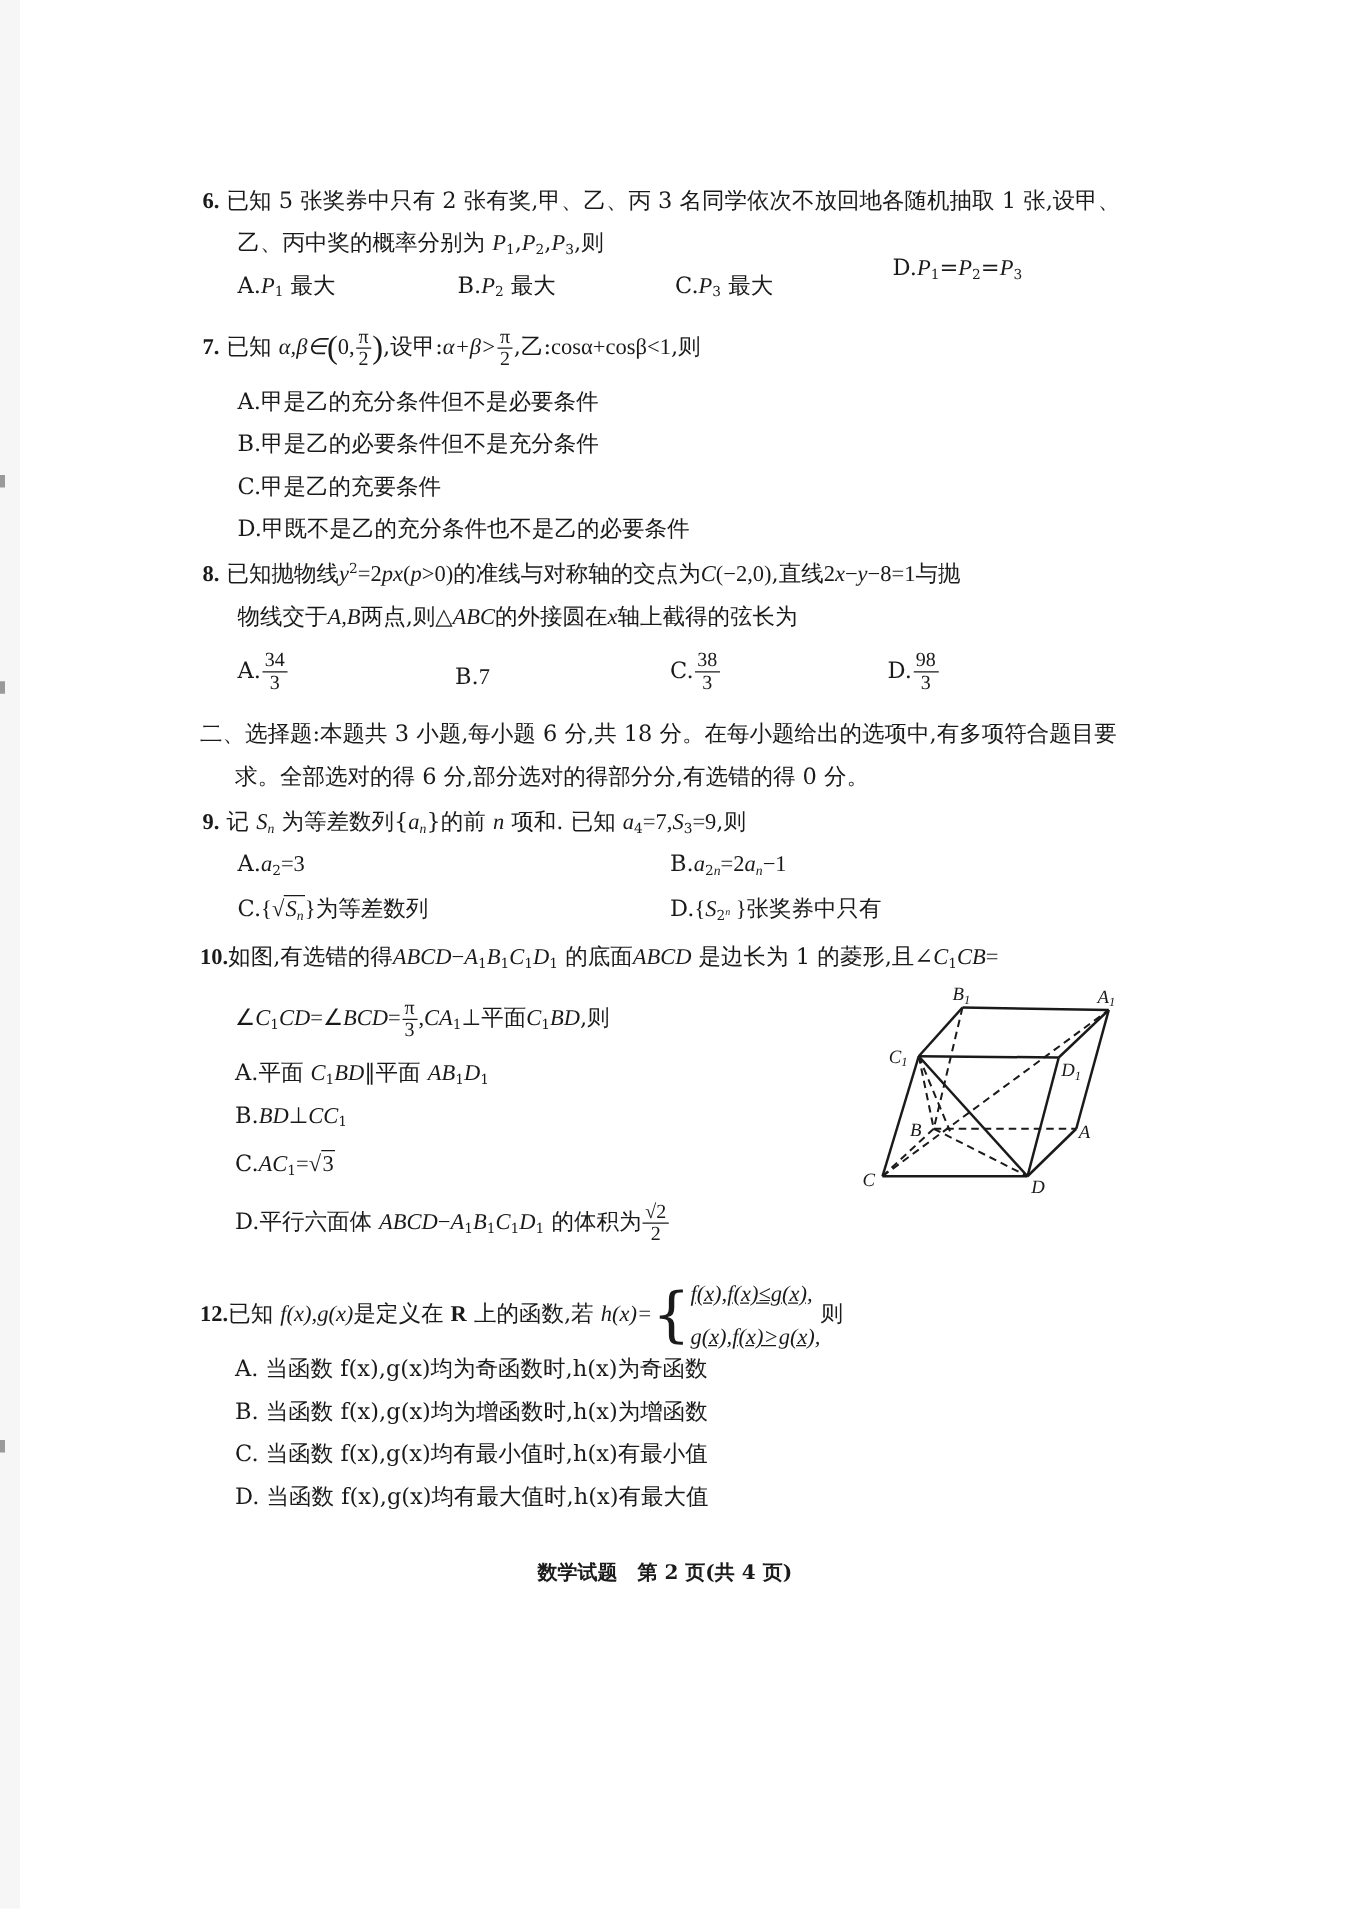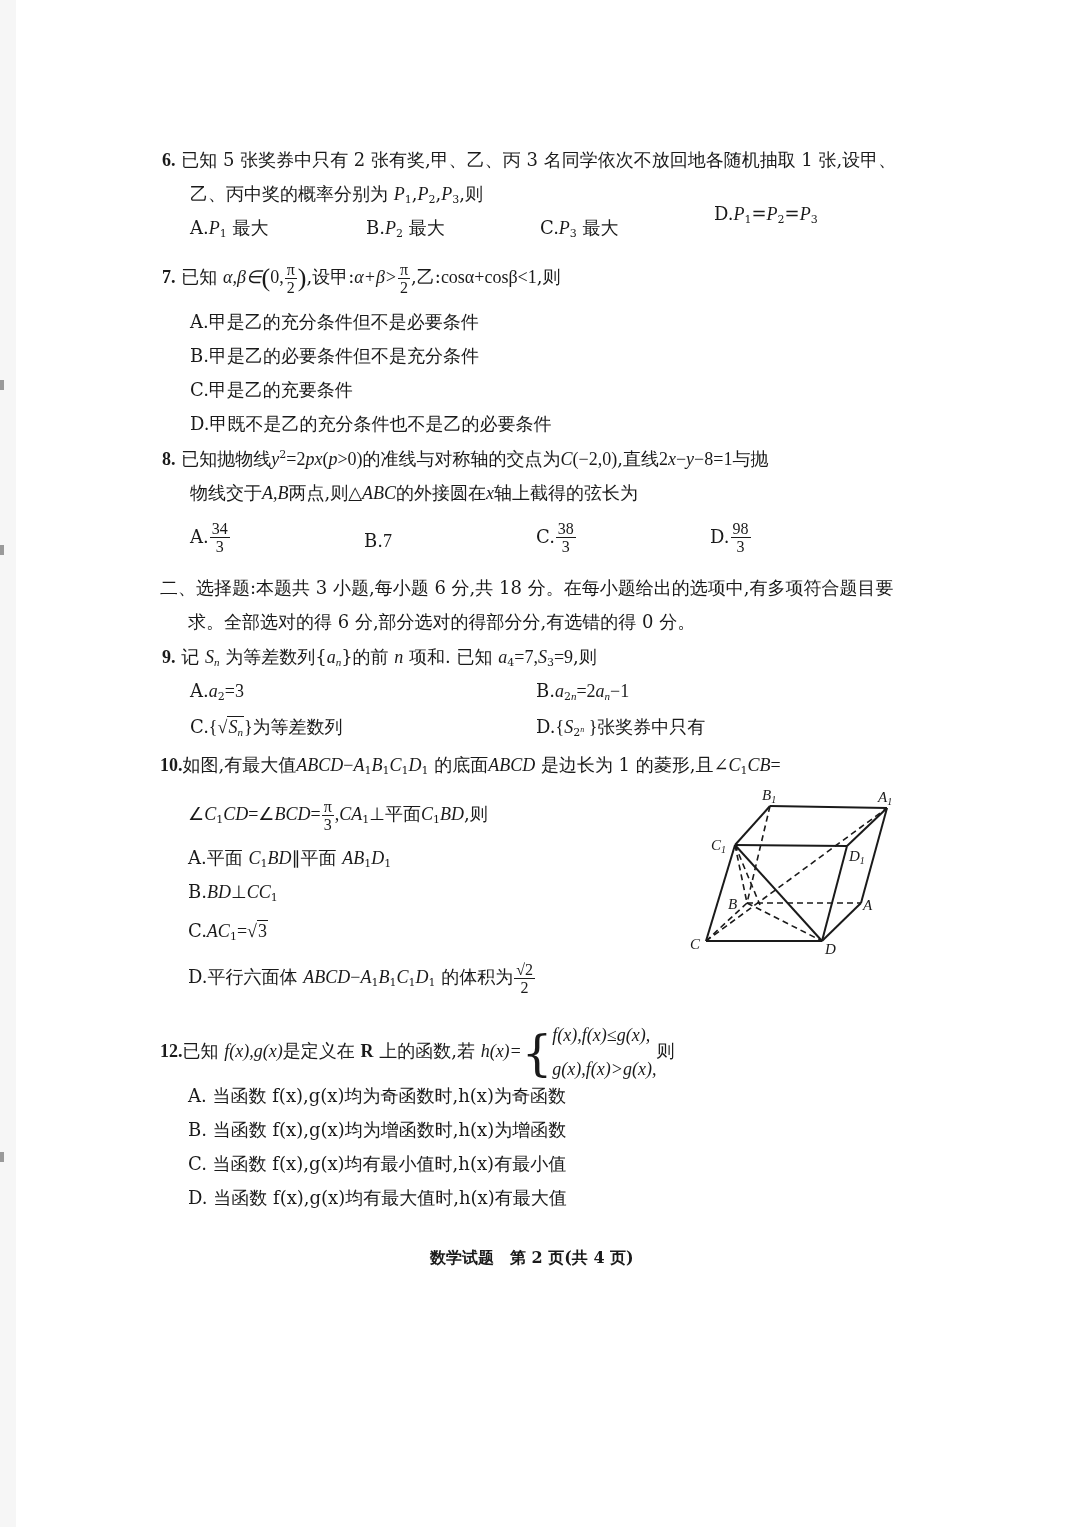--- a/index.html
+++ b/index.html
@@ -26,21 +26,21 @@
   .frac {
     display: inline-block; vertical-align: middle; text-align: center;
     font-family: "Liberation Serif", serif; font-size: 16px; line-height: 17px; margin: 0 1px;
   }
   .frac .n { display: block; border-bottom: 1px solid #1a1a1a; padding: 0 2px; }
   .frac .d { display: block; padding: 0 2px; }
   .sqrt { font-family: "Liberation Serif", serif; }
   .sqrt .rad { border-top: 1px solid #1a1a1a; padding: 0 1px; }
   .brace-wrap { display: inline-block; vertical-align: middle; }
   .brace-wrap .big { font-size: 48px; line-height: 48px; vertical-align: middle; font-family: "DejaVu Serif", serif; font-weight: 200; }
-  .cases { display: inline-block; vertical-align: middle; line-height: 34px; }
+  .cases { display: inline-block; vertical-align: middle; line-height: 34px; text-decoration: underline; }
   .opt { position: absolute; white-space: nowrap; font-size: 18px; line-height: 24px; }
   .footer { position: absolute; white-space: nowrap; font-size: 16px; font-weight: bold; }
   svg.fig { position: absolute; left: 680px; top: 780px; }
   svg.fig text { font-family: "Liberation Serif", serif; font-style: italic; font-size: 15px; fill: #1a1a1a; }
 </style>
 </head>
 <body>
 
 <div class="margin-shade"></div>
 <div class="margin-mark" style="top:380px"></div>
@@ -100,21 +100,21 @@
 <div class="line" style="left:162px;top:645px">
   <span class="qnum">9.</span>
   <span>记</span> <i>S</i><sub><i>n</i></sub> <span>为等差数列{</span><i>a</i><sub><i>n</i></sub><span>}的前</span> <i>n</i> <span>项和. 已知</span> <i>a</i><sub>4</sub><span class="r">=7,</span><i>S</i><sub>3</sub><span class="r">=9</span><span>,则</span>
 </div>
 <div class="opt" style="left:190px;top:679px"><span>A.</span><i>a</i><sub>2</sub><span class="r">=3</span></div>
 <div class="opt" style="left:536px;top:679px"><span>B.</span><i>a</i><sub>2<i>n</i></sub><span class="r">=2</span><i>a</i><sub><i>n</i></sub><span class="r">−1</span></div>
 <div class="opt" style="left:190px;top:715px"><span>C.</span><span class="r">{</span><span class="sqrt">√<span class="rad"><i>S</i><sub><i>n</i></sub></span></span><span class="r">}</span><span>为等差数列</span></div>
 <div class="opt" style="left:536px;top:715px"><span>D.</span><span class="r">{</span><i>S</i><sub>2<sup style="font-size:8px;vertical-align:4px"><i>n</i></sup></sub><span class="r"> }</span><span>张奖券中只有</span></div>
 
 <div class="line" style="left:160px;top:753px">
-  <span class="qnum">10.</span><span>如图,有最大值</span><i>ABCD</i><span class="r">−</span><i>A</i><sub>1</sub><i>B</i><sub>1</sub><i>C</i><sub>1</sub><i>D</i><sub>1</sub> <span>的底面</span><i>ABCD</i> <span>是边长为 1 的菱形,且∠</span><i>C</i><sub>1</sub><i>CB</i><span class="r">=</span>
+  <span class="qnum">10.</span><span>如图,有选错的得</span><i>ABCD</i><span class="r">−</span><i>A</i><sub>1</sub><i>B</i><sub>1</sub><i>C</i><sub>1</sub><i>D</i><sub>1</sub> <span>的底面</span><i>ABCD</i> <span>是边长为 1 的菱形,且∠</span><i>C</i><sub>1</sub><i>CB</i><span class="r">=</span>
 </div>
 <div class="line" style="left:188px;top:797px;line-height:34px">
   <span class="r">∠</span><i>C</i><sub>1</sub><i>CD</i><span class="r">=∠</span><i>BCD</i><span class="r">=</span><span class="frac"><span class="n">π</span><span class="d">3</span></span><span class="r">,</span><i>CA</i><sub>1</sub><span class="r">⊥</span><span>平面</span><i>C</i><sub>1</sub><i>BD</i><span>,则</span>
 </div>
 <div class="opt" style="left:188px;top:846px"><span>A.</span>平面 <i>C</i><sub>1</sub><i>BD</i><span class="r">∥</span>平面 <i>AB</i><sub>1</sub><i>D</i><sub>1</sub></div>
 <div class="opt" style="left:188px;top:880px"><span>B.</span><i>BD</i><span class="r">⊥</span><i>CC</i><sub>1</sub></div>
 <div class="opt" style="left:188px;top:919px"><span>C.</span><i>AC</i><sub>1</sub><span class="r">=</span><span class="sqrt">√<span class="rad">3</span></span></div>
 <div class="opt" style="left:188px;top:960px;line-height:34px"><span>D.</span><span>平行六面体</span> <i>ABCD</i><span class="r">−</span><i>A</i><sub>1</sub><i>B</i><sub>1</sub><i>C</i><sub>1</sub><i>D</i><sub>1</sub> <span>的体积为</span><span class="frac"><span class="n">√2</span><span class="d">2</span></span></div>
 
 <svg class="fig" width="230" height="180" viewBox="680 780 230 180">

